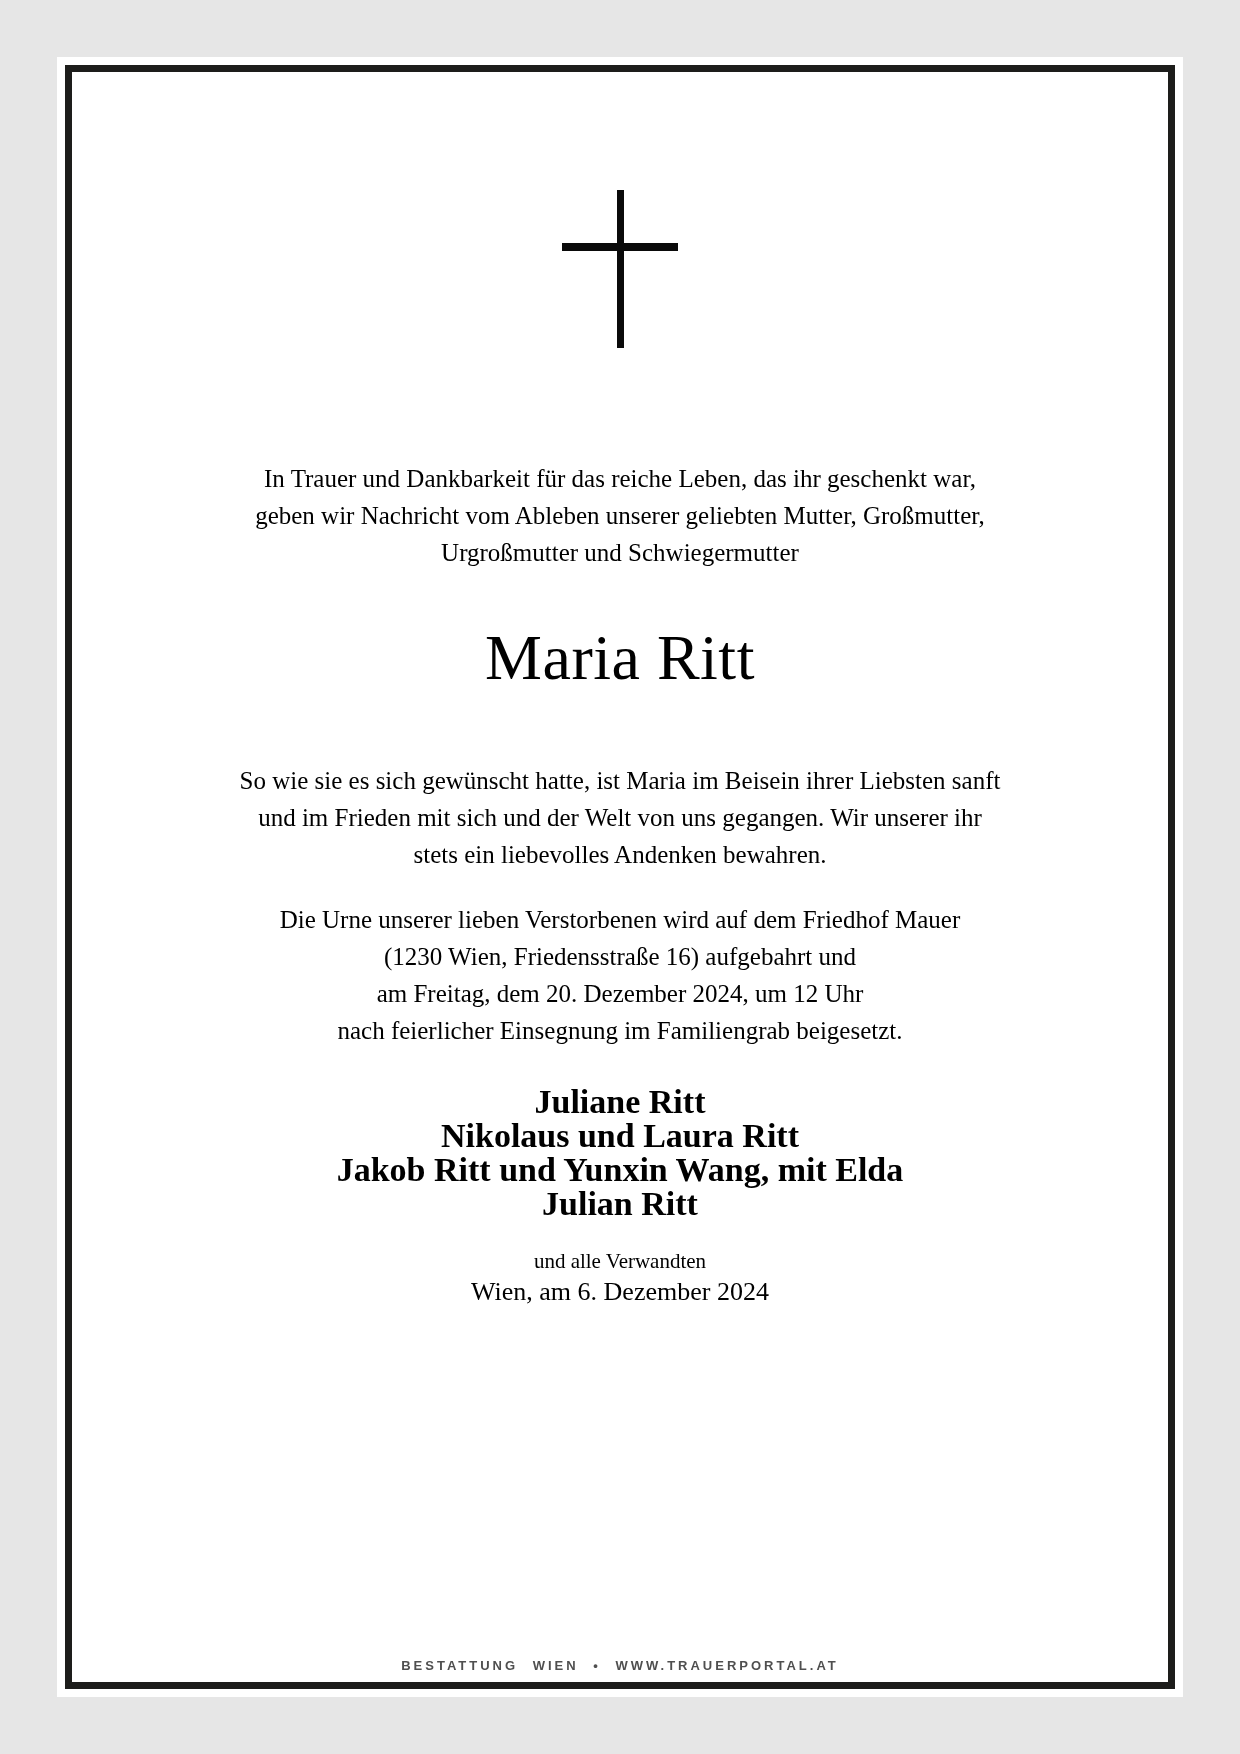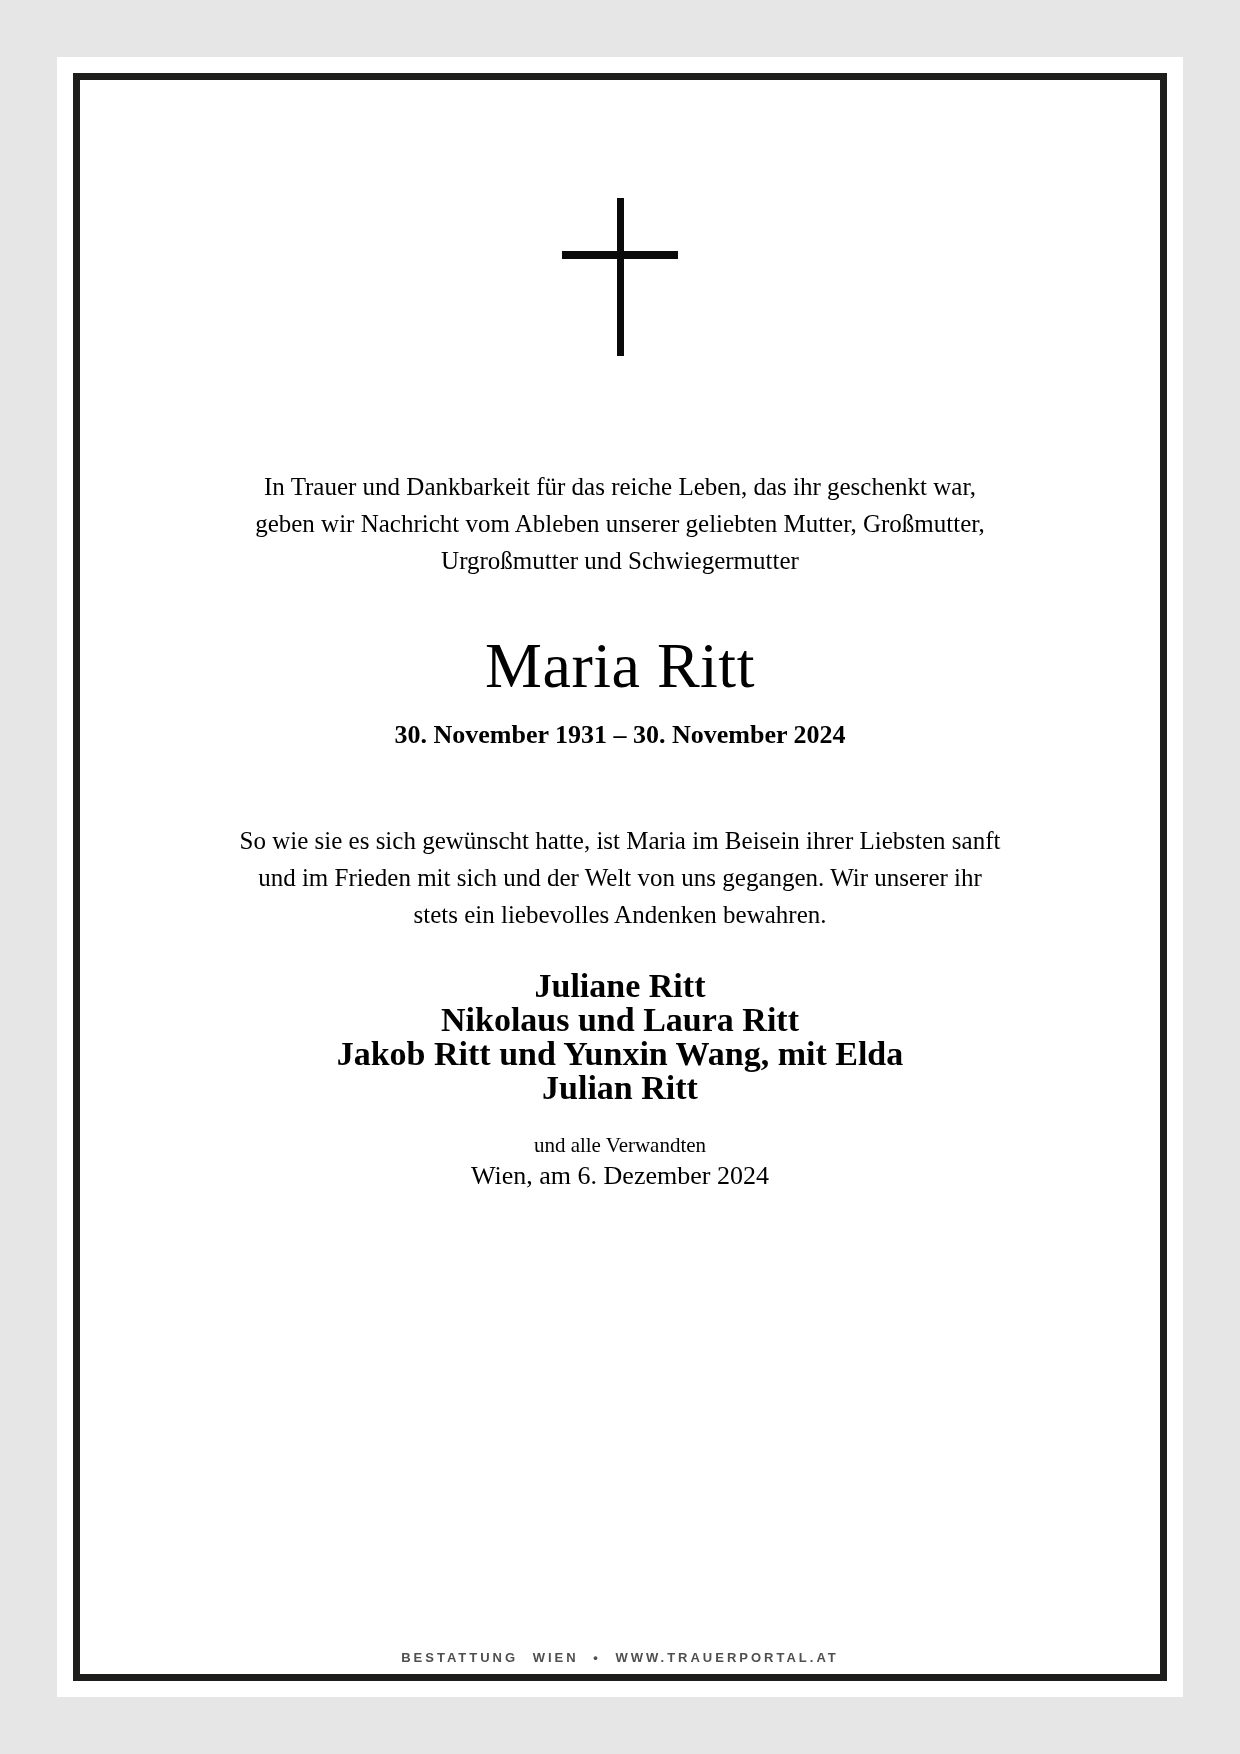--- a/index.html
+++ b/index.html
@@ -11,21 +11,21 @@
     background: #e6e6e6;
     overflow: hidden;
   }
   .card {
     position: absolute;
     left: 57px;
     top: 57px;
     width: 1126px;
     height: 1640px;
     background: #ffffff;
-    padding: 16px;
+    padding: 8px;
   }
   .frame {
     position: relative;
     width: 100%;
     height: 100%;
     border: 7px solid #1d1d1b;
     background: #ffffff;
     display: flex;
     flex-direction: column;
     align-items: center;
@@ -130,26 +130,29 @@
         <span class="v-bar"></span>
         <span class="h-bar"></span>
       </div>
 
       <div class="intro lines">In Trauer und Dankbarkeit für das reiche Leben, das ihr geschenkt war,
 geben wir Nachricht vom Ableben unserer geliebten Mutter, Großmutter,
 Urgroßmutter und Schwiegermutter</div>
 
       <div class="name">Maria Ritt</div>
 
-      <div class="dates">30. November 1931 – 30. November 2024</div>
 
       <div class="para1 lines">So wie sie es sich gewünscht hatte, ist Maria im Beisein ihrer Liebsten sanft
 und im Frieden mit sich und der Welt von uns gegangen. Wir unserer ihr
 stets ein liebevolles Andenken bewahren.</div>
 
+      <div class="para2 lines">Die Urne unserer lieben Verstorbenen wird auf dem Friedhof Mauer
+(1230 Wien, Friedensstraße 16) aufgebahrt und
+am Freitag, dem 20. Dezember 2024, um 12 Uhr
+nach feierlicher Einsegnung im Familiengrab beigesetzt.</div>
 
       <div class="mourners lines">Juliane Ritt
 Nikolaus und Laura Ritt
 Jakob Ritt und Yunxin Wang, mit Elda
 Julian Ritt</div>
 
       <div class="relatives">und alle Verwandten</div>
 
       <div class="place-date">Wien, am 6. Dezember 2024</div>
 

